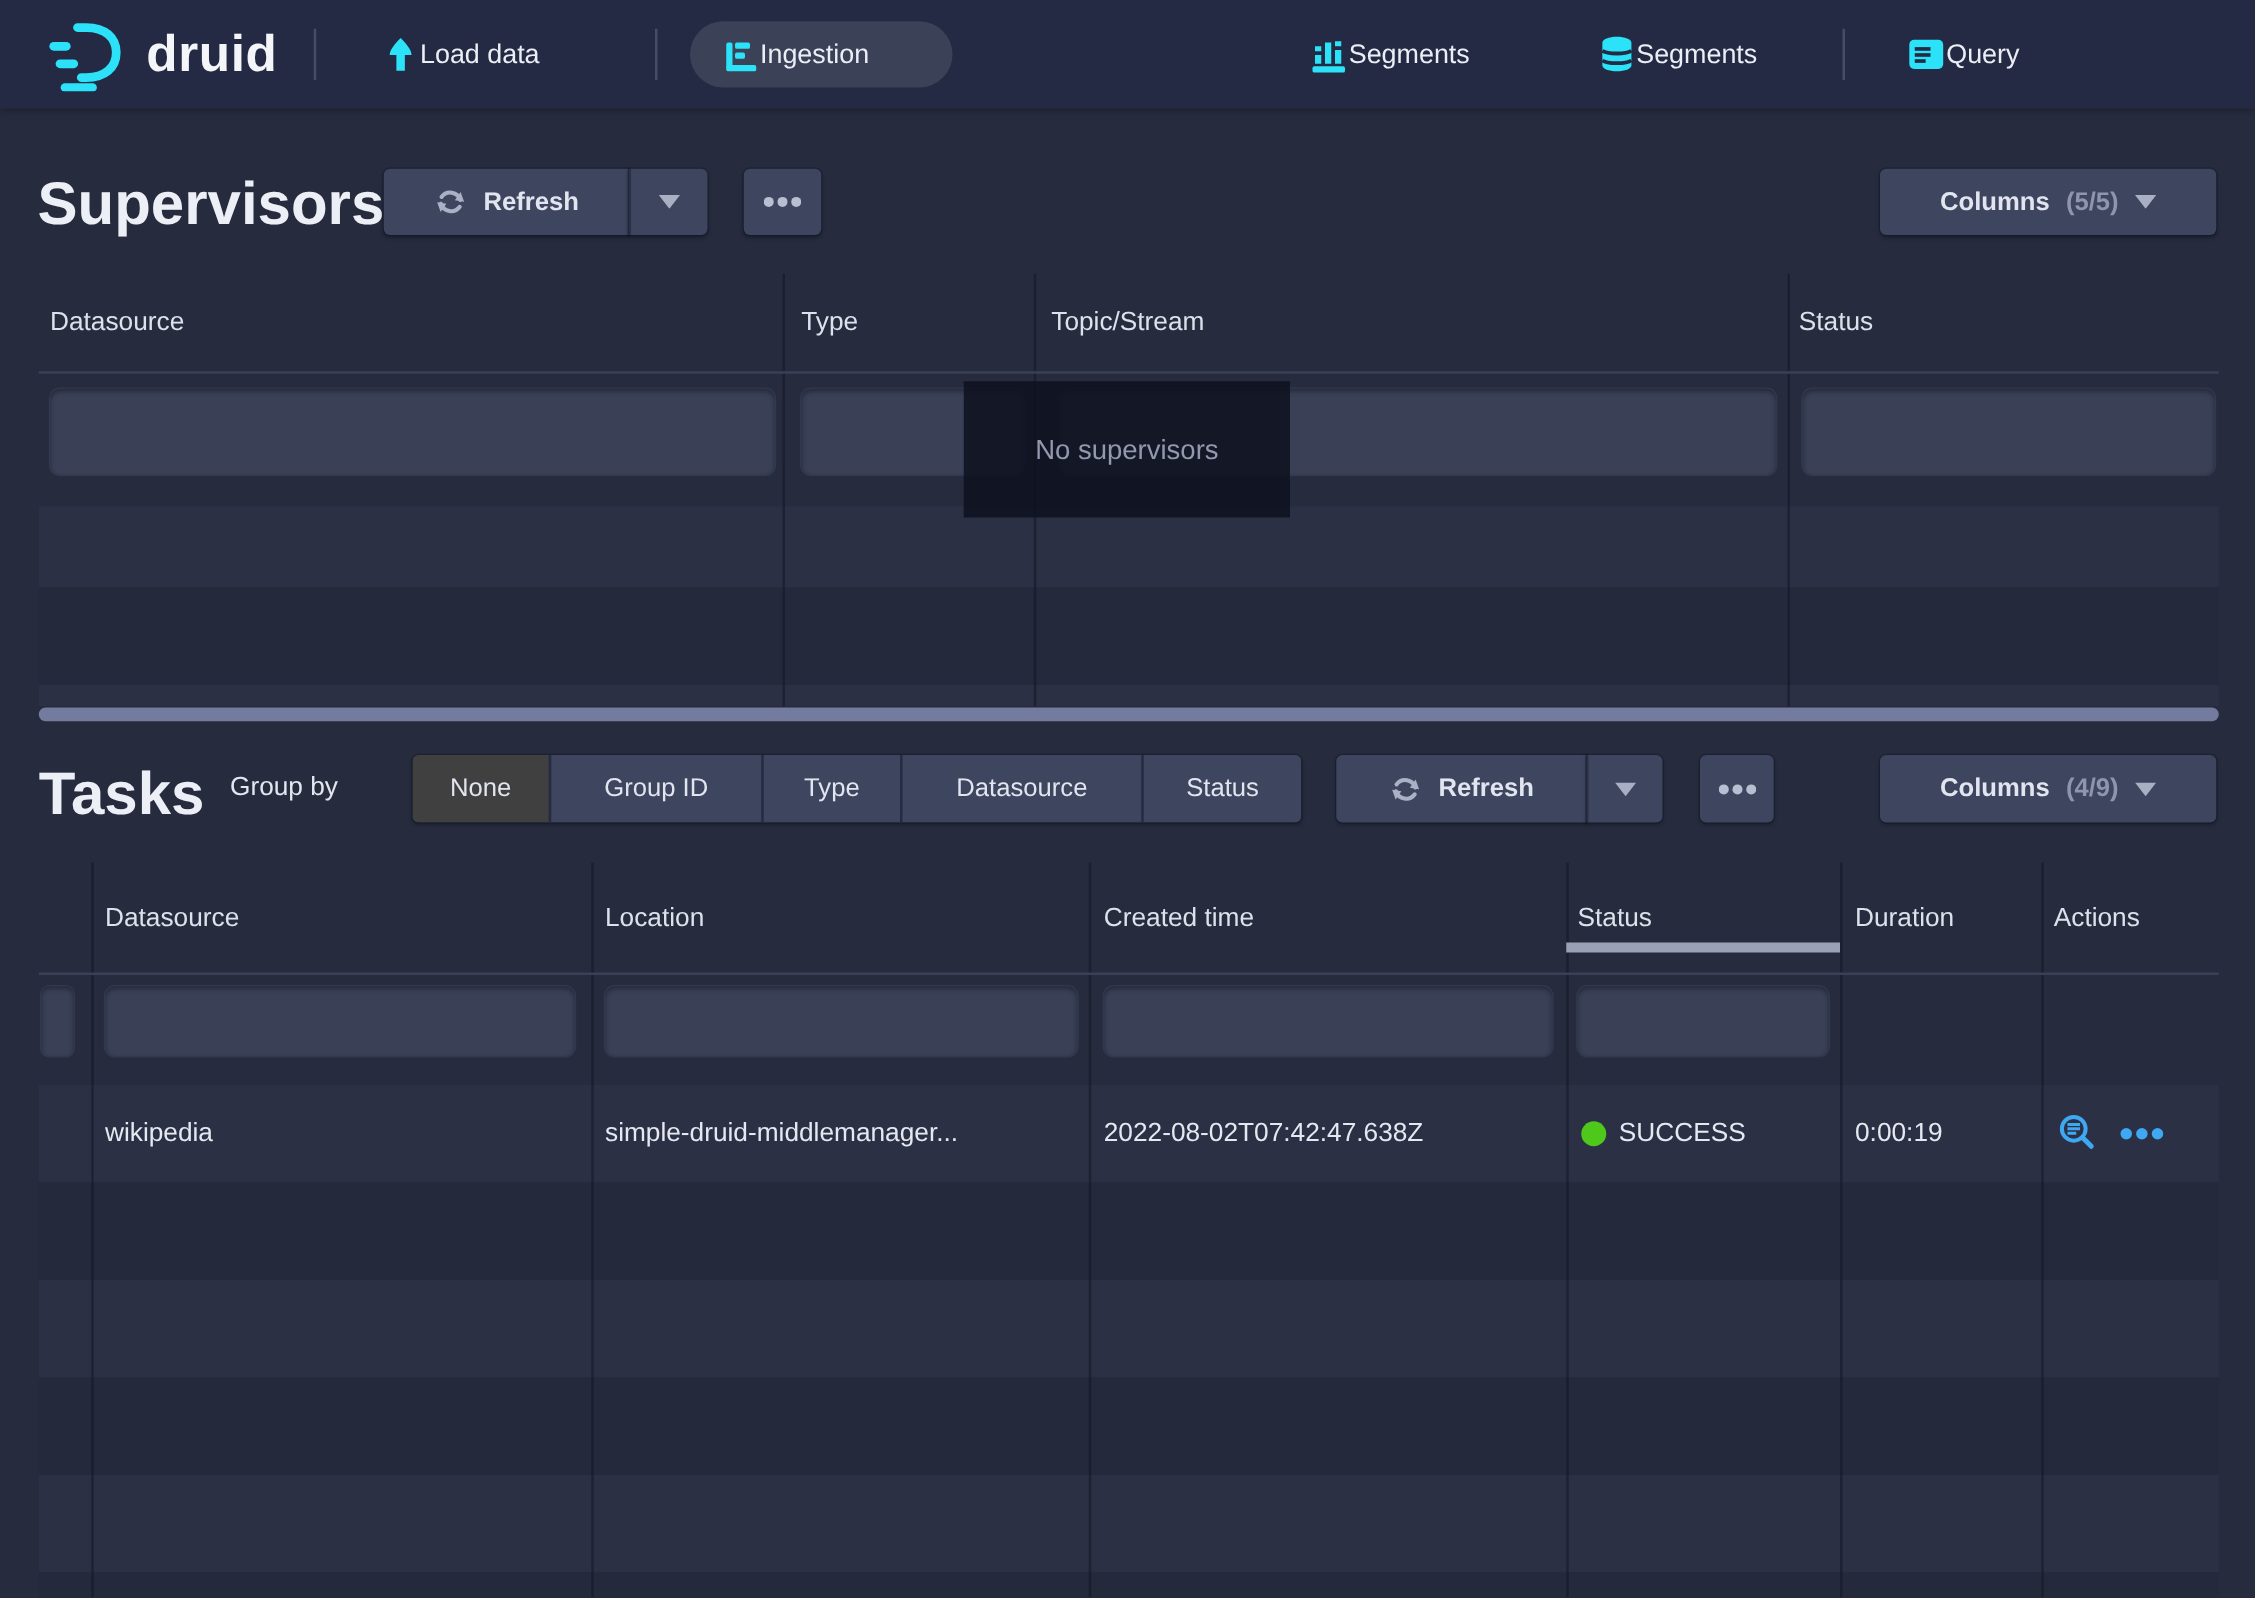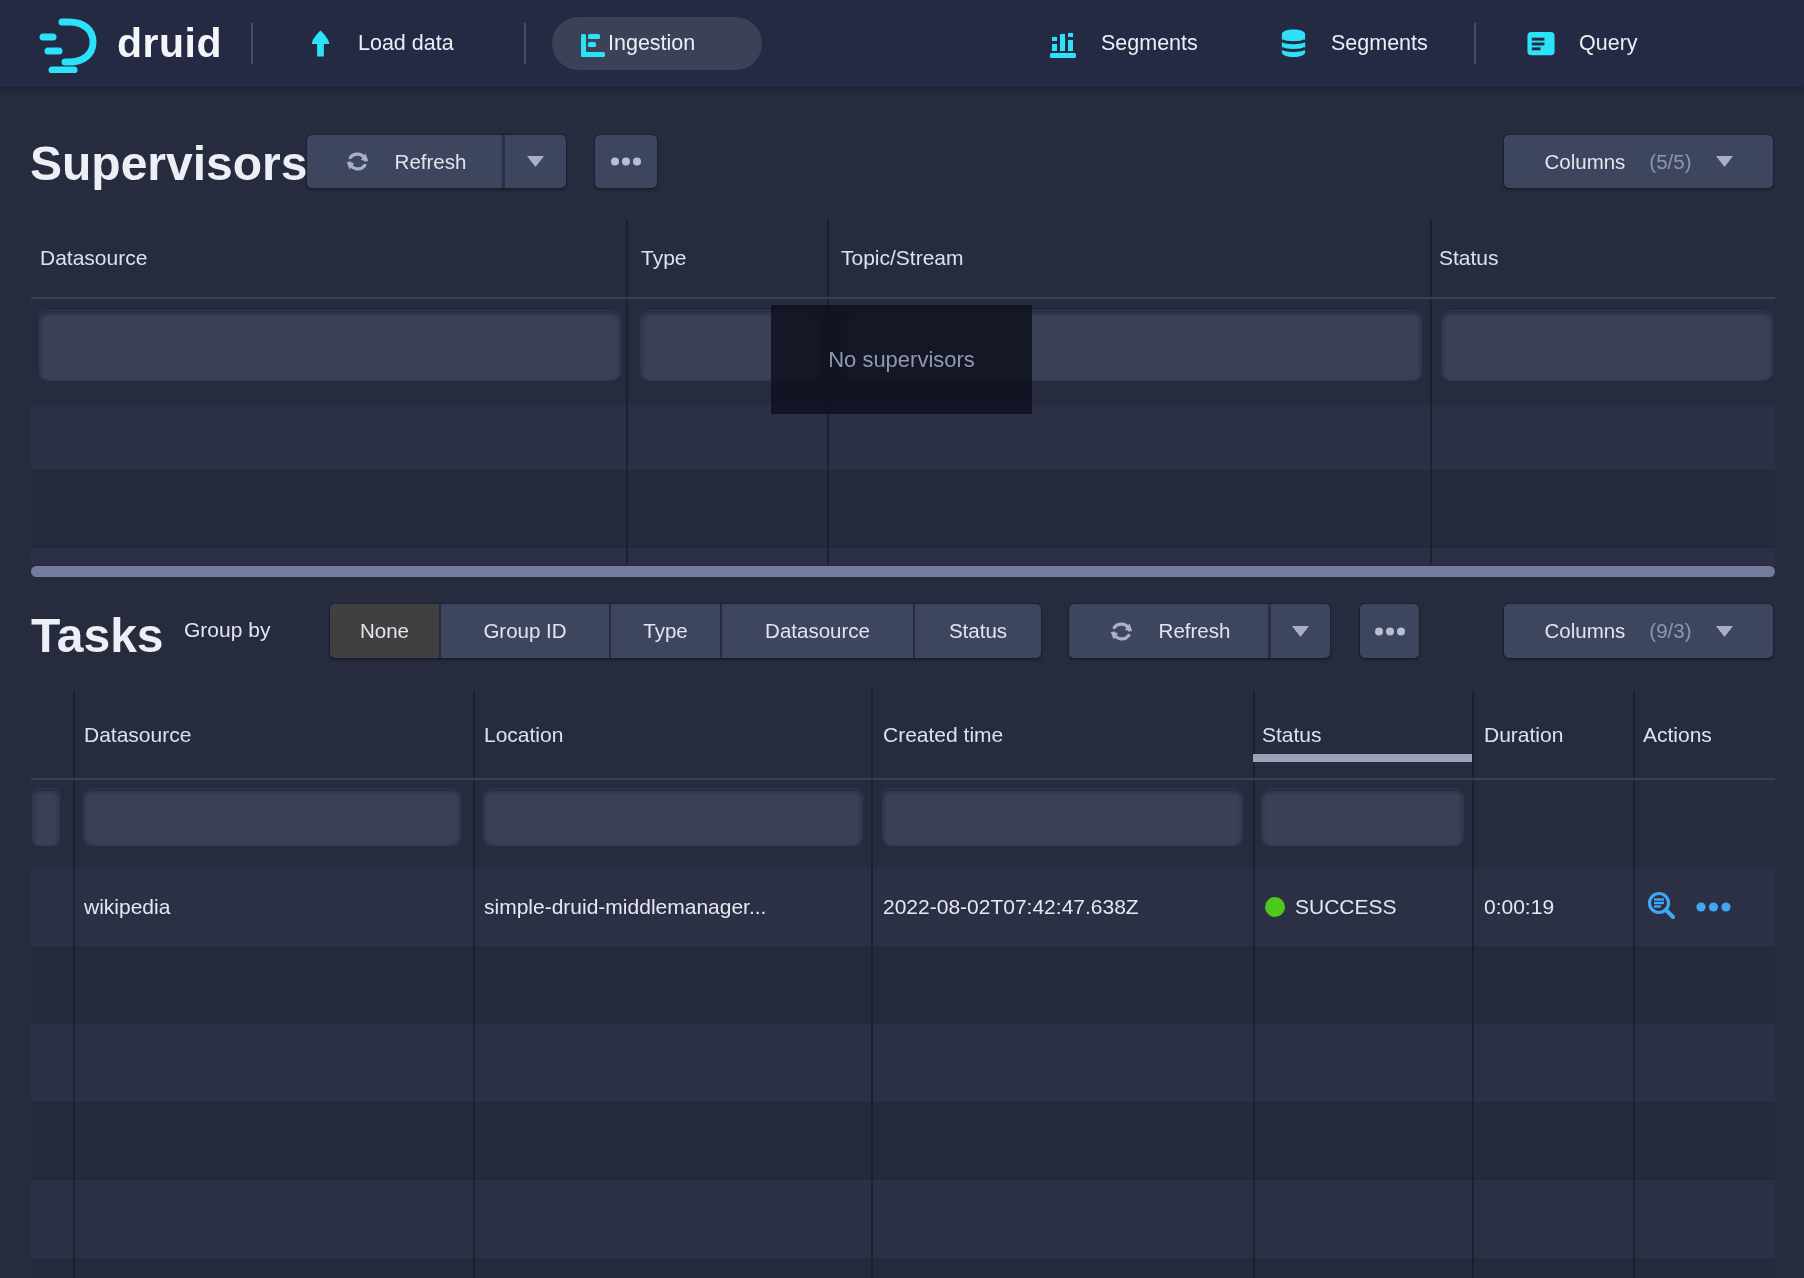--- a/index.html
+++ b/index.html
@@ -4,33 +4,33 @@
 <style>
   html,body{margin:0;padding:0;background:#262b3e;}
   #app{position:relative;width:1804px;height:1278px;background:#262b3e;overflow:hidden;
        font-family:"Liberation Sans","DejaVu Sans",sans-serif;color:#e5e8f0;}
   svg{display:block}
 
   
   .nav{position:absolute;left:0;top:0;width:1804px;height:87px;background:#252a44;
        box-shadow:0 2px 5px rgba(0,0,0,.28);z-index:30;}
   .nav-sep{position:absolute;top:23px;width:2px;height:41px;background:#454c68;}
-  .nav-item{position:absolute;top:0;height:87px;display:flex;align-items:center;gap:22px;
+  .nav-item{position:absolute;top:0;height:87px;display:flex;align-items:center;gap:0;
             font-size:21.5px;color:#eceef5;cursor:pointer;white-space:nowrap;}
   .logo{left:38px;gap:13px;cursor:pointer;}
   .logo-text{font-size:41px;font-weight:600;color:#f3f5f9;letter-spacing:.5px;}
   .nav-pill{position:absolute;left:552px;top:17px;width:210px;height:53px;background:#3b4156;
             border-radius:27px;display:flex;align-items:center;padding-left:26px;
             box-sizing:border-box;font-size:21.5px;color:#eceef5;cursor:pointer;}
 
   
   .view-title{position:absolute;font-size:48px;font-weight:700;color:#edeff6;}
   .btn{position:absolute;background:#3e455f;border-radius:5px;display:flex;align-items:center;
-       justify-content:center;gap:24px;color:#e1e5ef;font-size:20.5px;cursor:pointer;
-       box-shadow:0 0 0 1px rgba(12,16,26,.28),0 2px 3px rgba(10,13,20,.35);box-sizing:border-box;}
+       justify-content:center;gap:13px;color:#e1e5ef;font-size:20.5px;cursor:pointer;
+       box-shadow:0 0 0 1px rgba(12,16,26,.28),0 2px 3px rgba(10,13,20,.35);box-sizing:border-box;font-weight:bold;}
   .btn .dim{color:#8e95ac;}
   .split-main{border-radius:5px 0 0 5px;}
   .split-caret{border-radius:0 5px 5px 0;border-left:2px solid #2b3147;}
   .hairline{position:absolute;left:31px;width:1744px;height:2px;background:#3a4055;}
   .th{position:absolute;font-size:21px;color:#dde1eb;cursor:pointer;white-space:nowrap;}
   .f-input{position:absolute;background:#3a4157;border-radius:8px;cursor:text;
            box-shadow:inset 0 2px 4px rgba(8,11,20,.45),0 0 0 1px rgba(88,96,128,.25);}
   .stripe{position:absolute;left:31px;width:1744px;}
   .s-light{background:#2b3044;} .s-dark{background:#24293b;}
   .col-div{position:absolute;width:2px;background:rgba(18,22,36,.55);}
@@ -251,21 +251,21 @@
     <span>
       <svg width="30" height="9" viewBox="0 0 30 9">
         <circle cx="4" cy="4.5" r="4" fill="#b9bfd2"></circle>
           <circle cx="15" cy="4.5" r="4" fill="#b9bfd2"></circle>
           <circle cx="26" cy="4.5" r="4" fill="#b9bfd2"></circle>
       </svg>
     </span>
   </div>
   <div class="btn" style="left:1504px;top:604px;width:269px;height:54px">
     <span>Columns</span>
-    <span class="dim">(9/3)</span>
+    <span class="dim">(4/9)</span>
     <span>
       <svg width="17" height="11" viewBox="0 0 17 11">
           <polygon points="0,0 17,0 8.5,11" fill="#aab0c4"></polygon>
         </svg>
     </span>
   </div>
 
   <div>
     <div class="stripe s-light" style="top:868px;height:78px"></div>
     <div class="stripe s-dark" style="top:946px;height:78px"></div>

